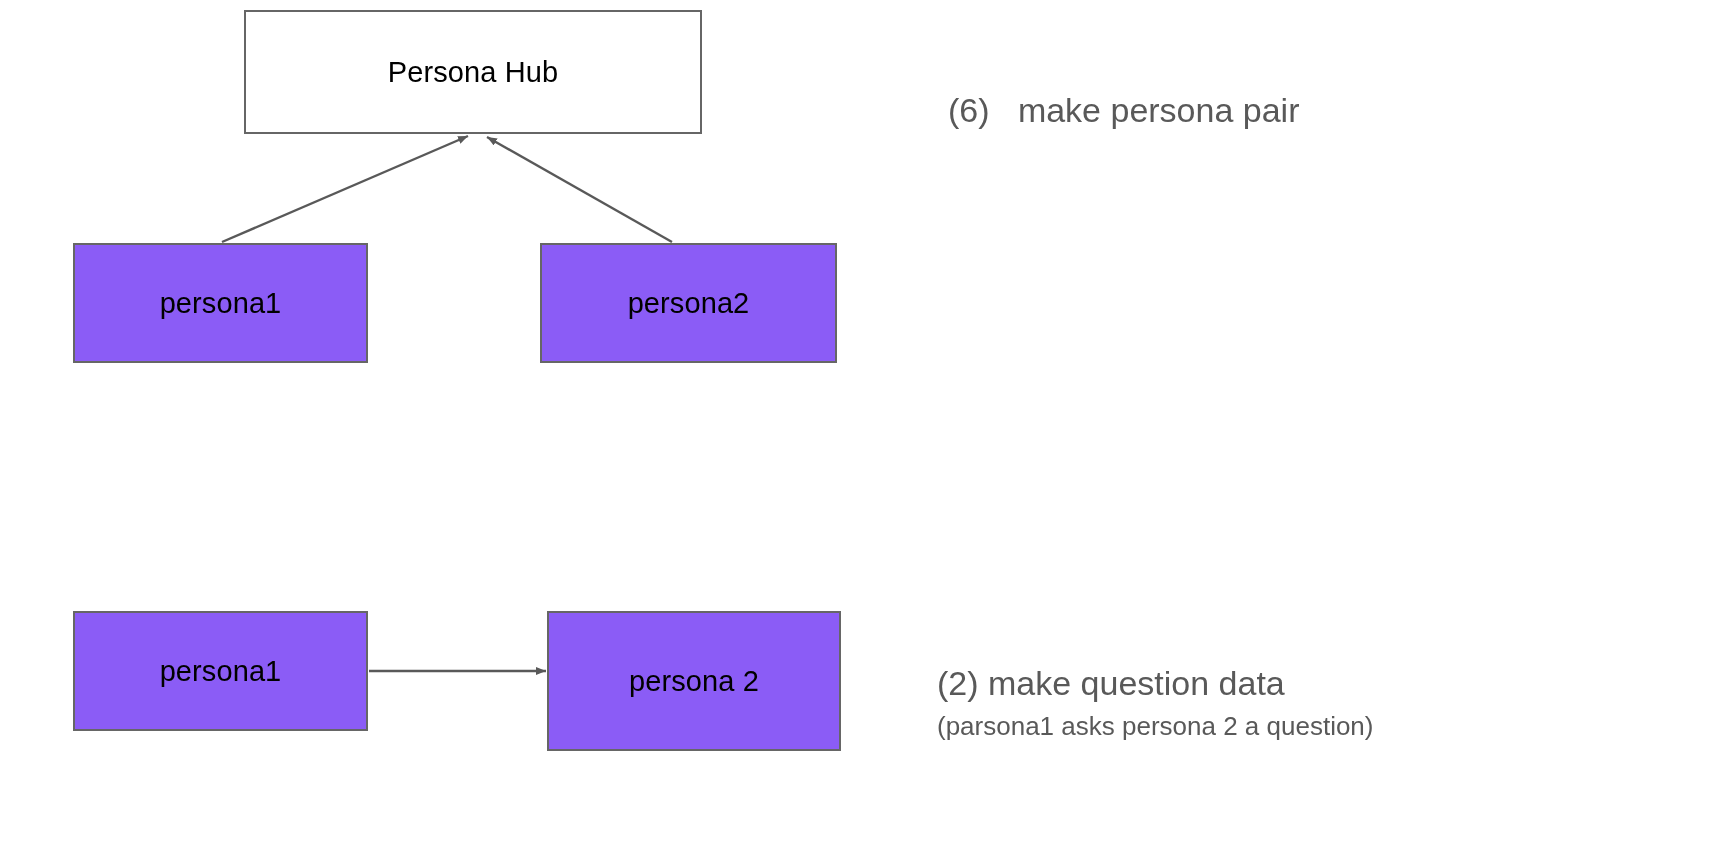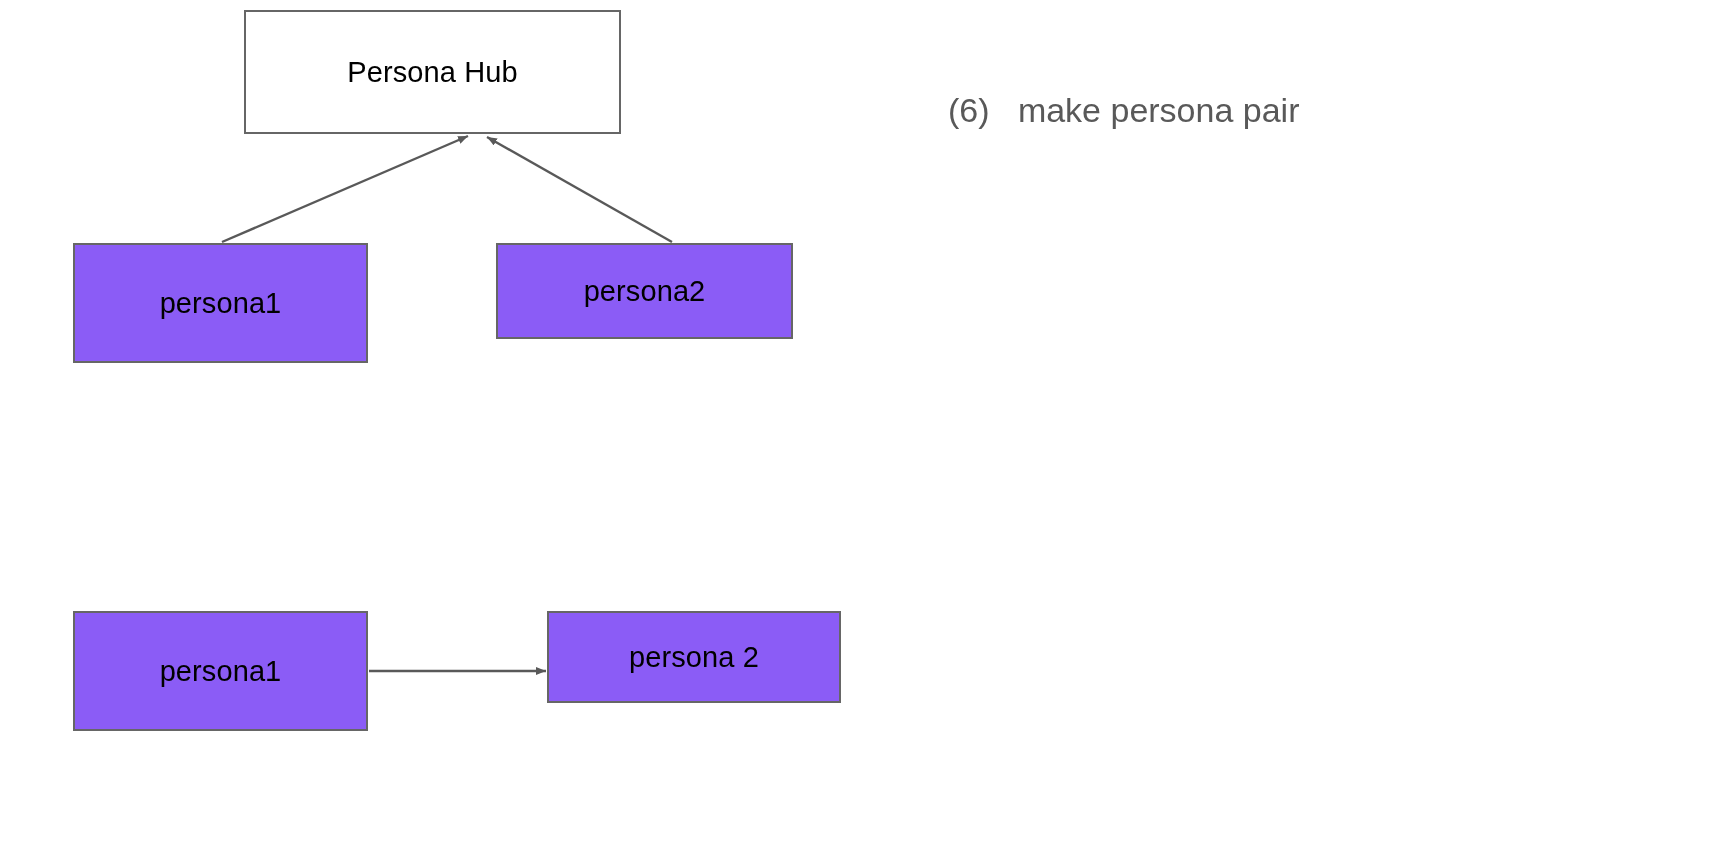--- a/index.html
+++ b/index.html
@@ -38,50 +38,50 @@
   }
   .node-label {
     display: block;
     pointer-events: none;
   }
 
   
   #hub-box {
     left: 244px;
     top: 10px;
-    width: 377px;
+    width: 458px;
     height: 124px;
   }
 
   
   #persona1-top-box {
     left: 73px;
     top: 243px;
     width: 295px;
     height: 120px;
   }
   #persona2-top-box {
-    left: 496px;
+    left: 540px;
     top: 243px;
     width: 297px;
-    height: 96px;
+    height: 120px;
   }
 
   
   #persona1-bottom-box {
     left: 73px;
     top: 611px;
     width: 295px;
     height: 120px;
   }
   #persona2-bottom-box {
     left: 547px;
     top: 611px;
     width: 294px;
-    height: 92px;
+    height: 140px;
   }
 
   
   #connectors {
     position: absolute;
     left: 0;
     top: 0;
     width: 1722px;
     height: 847px;
     pointer-events: none;
@@ -155,15 +155,17 @@
   <div class="node node-gray" id="persona1-bottom-box">
     <span class="node-label">persona1</span>
   </div>
 
   <div class="node node-gray" id="persona2-bottom-box">
     <span class="node-label">persona 2</span>
   </div>
 
   <div class="annotation" id="annotation-1">(6)   make persona pair</div>
 
+  <div class="annotation" id="annotation-2">(2) make question data</div>
 
+  <div id="annotation-2-sub">(parsona1 asks persona 2 a question)</div>
 
 </div>
 
 </body></html>

